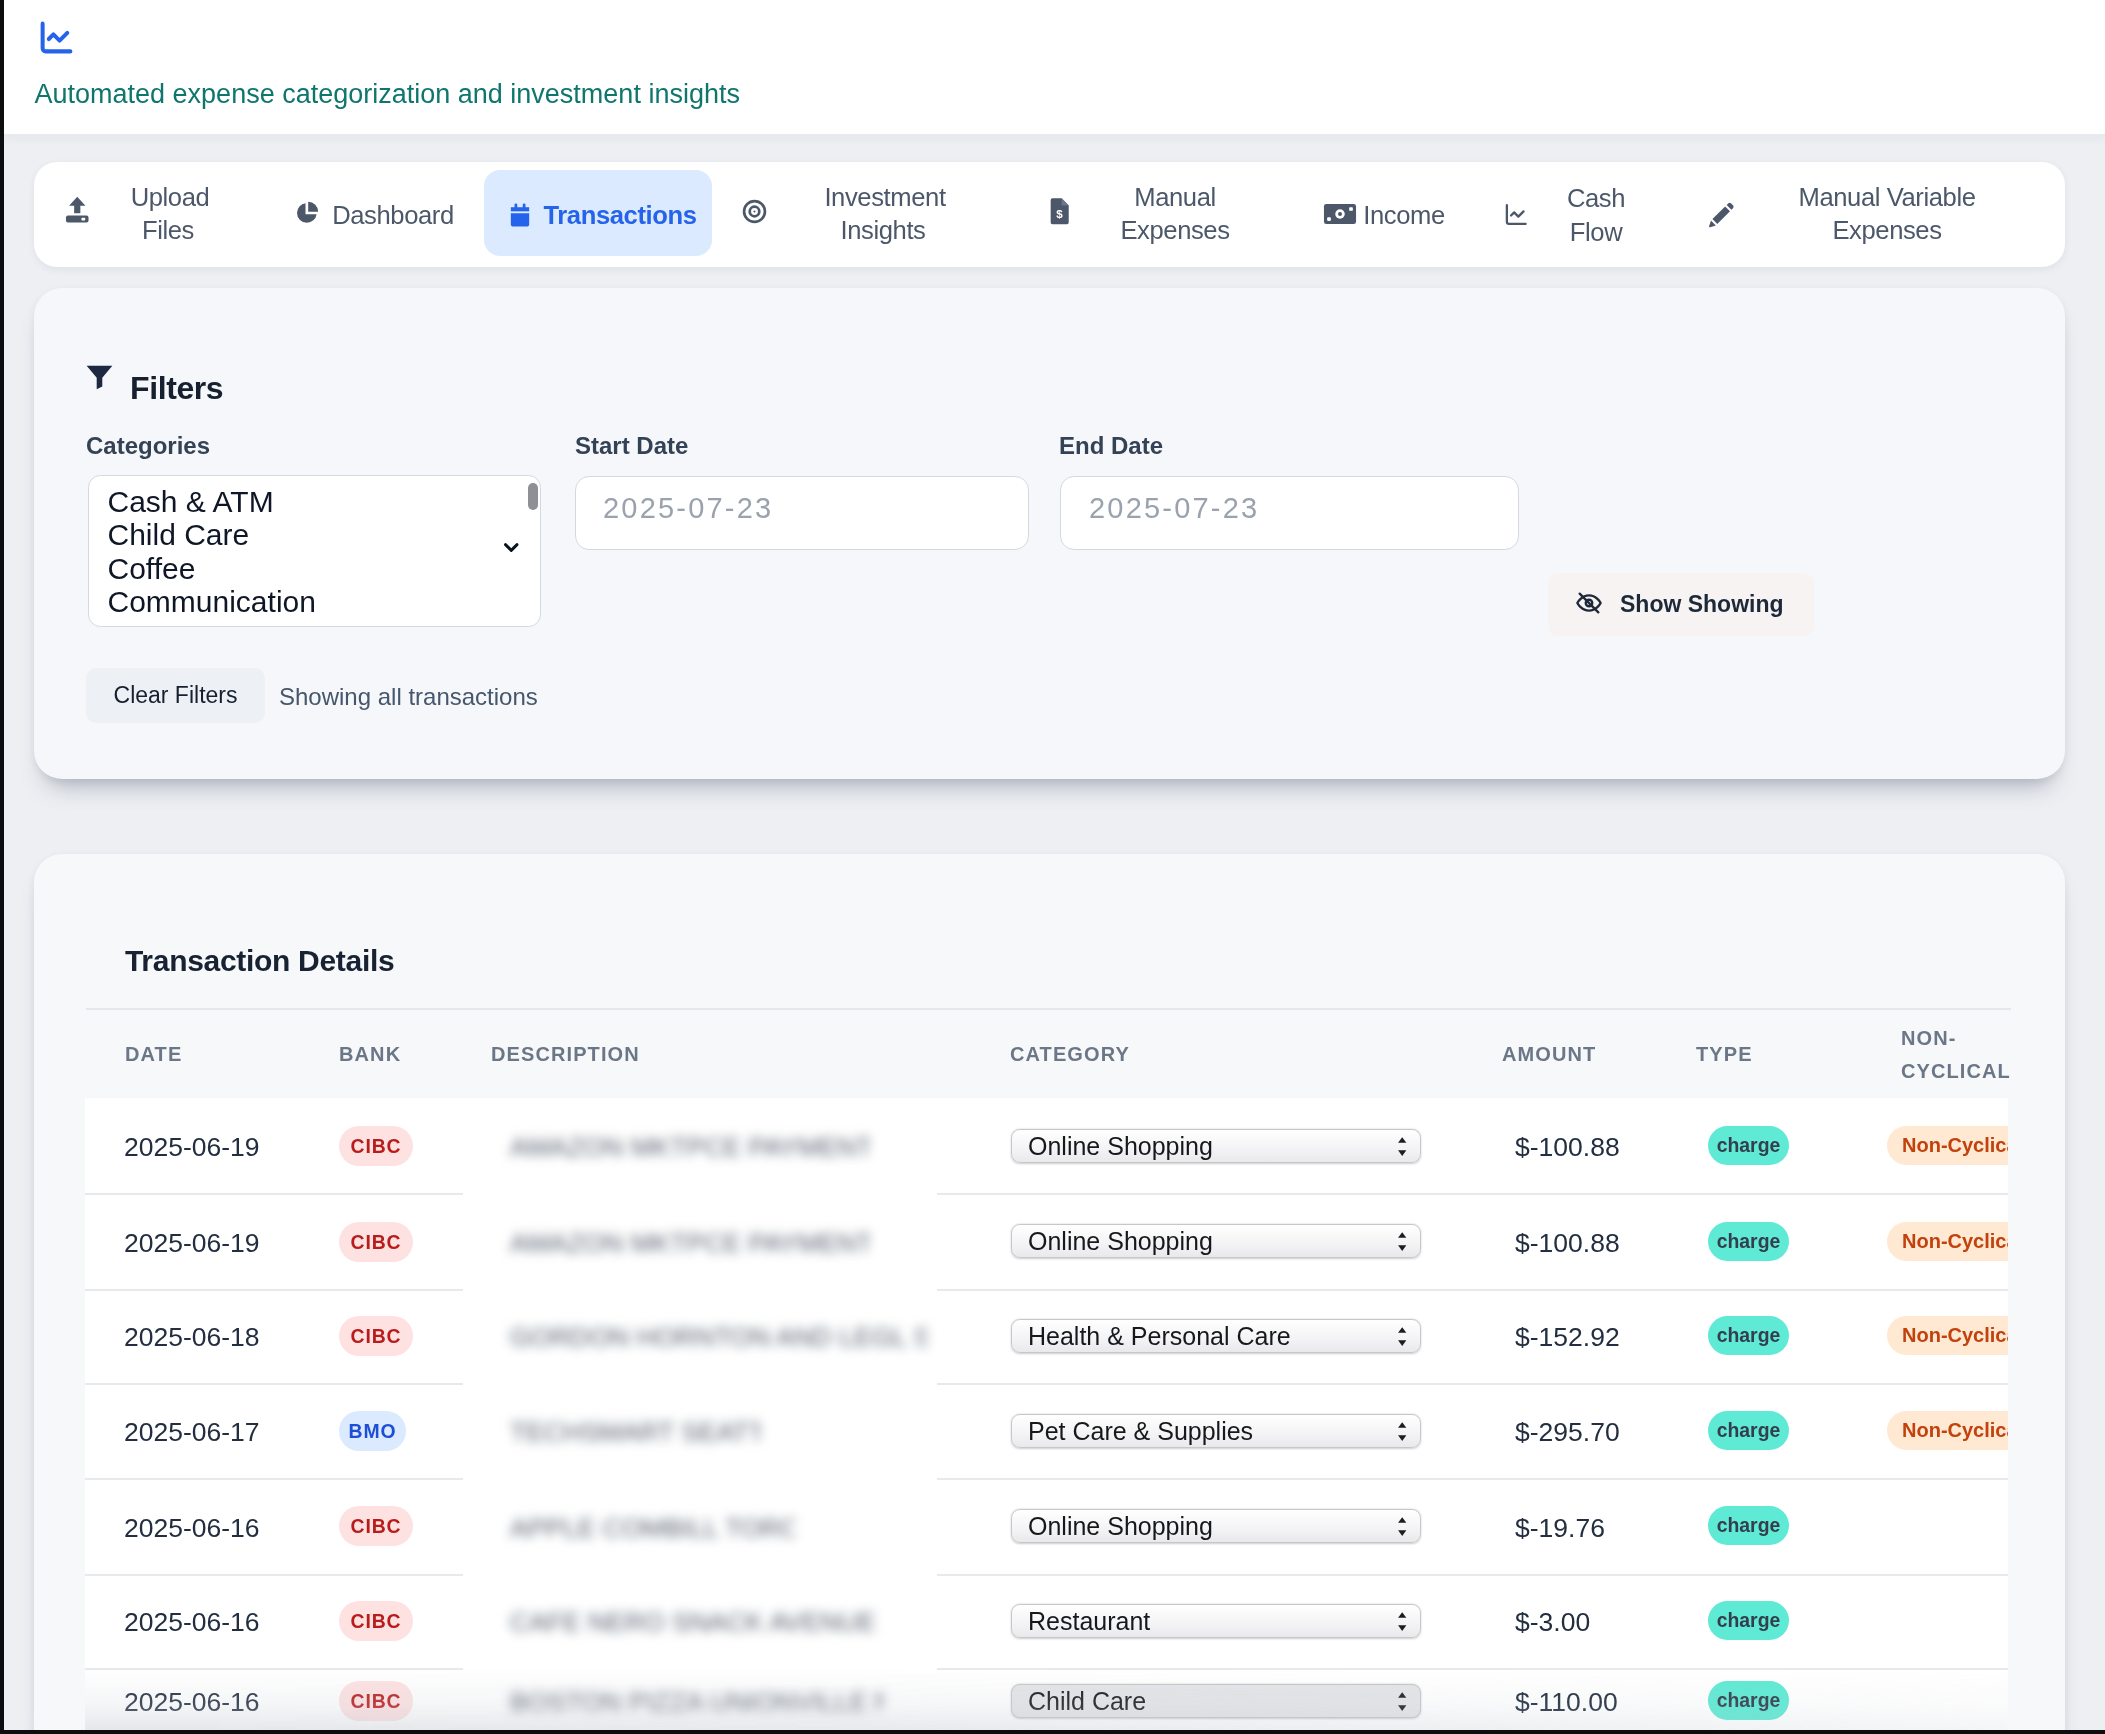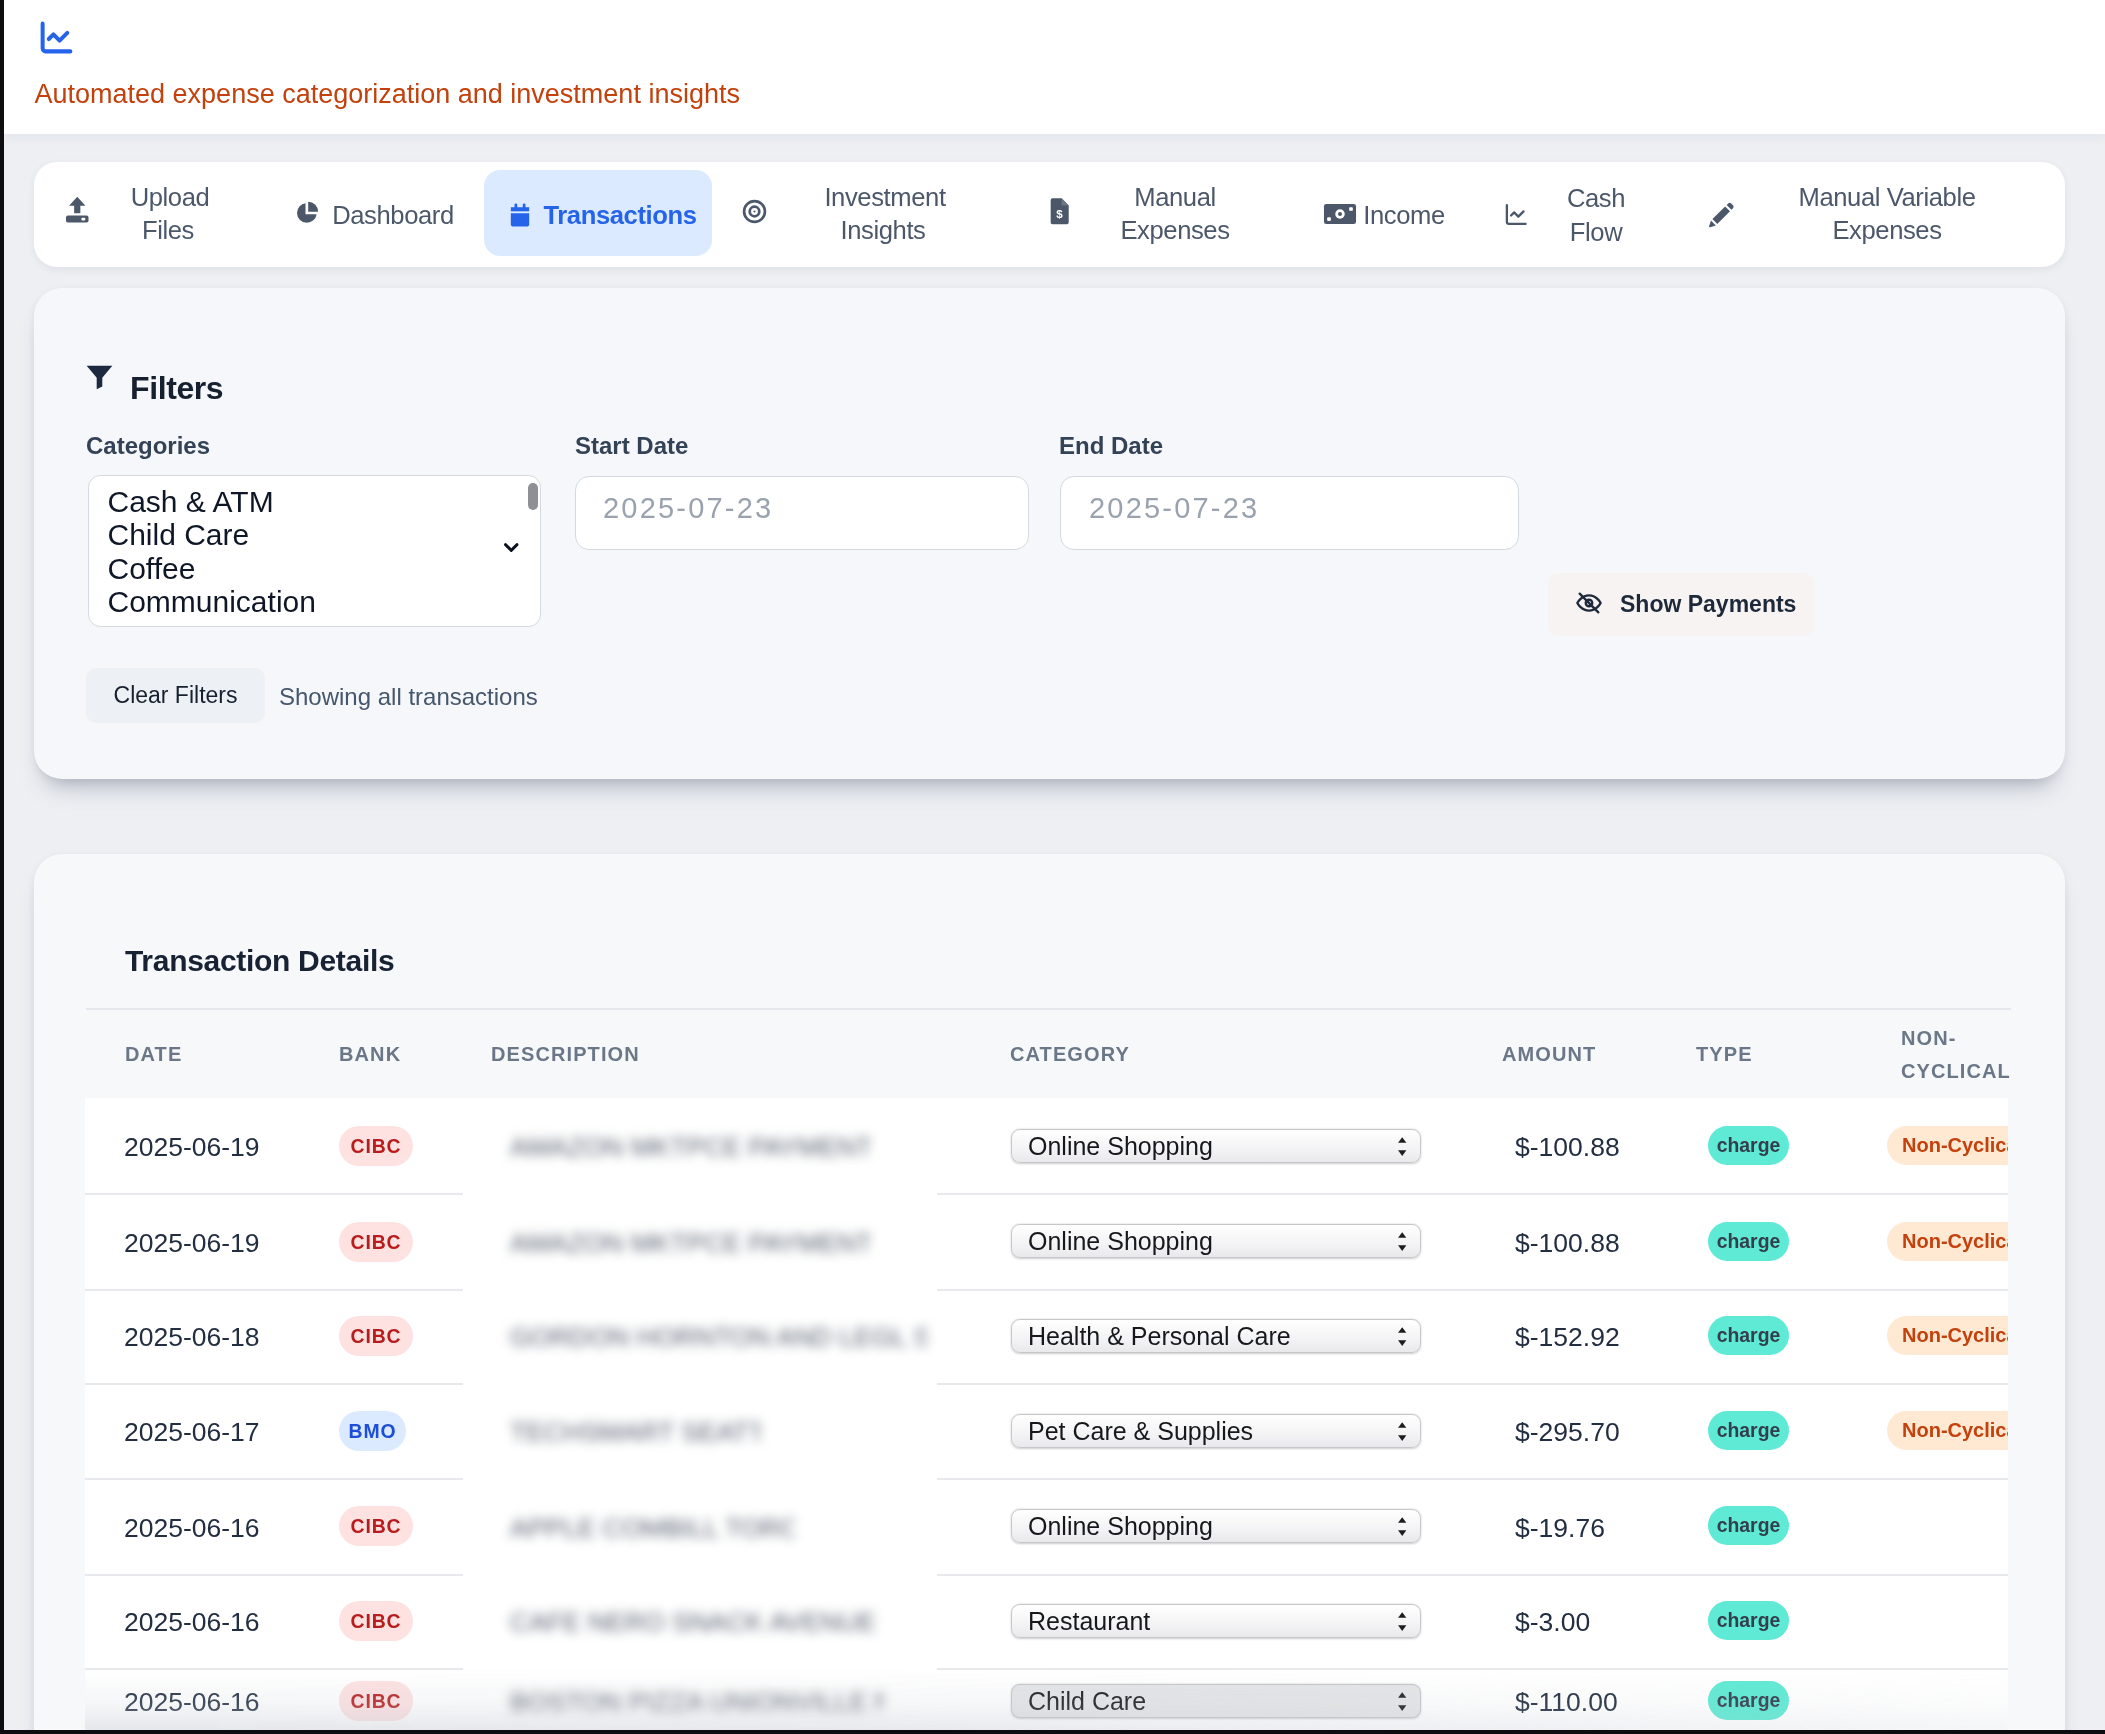--- a/index.html
+++ b/index.html
@@ -13,21 +13,21 @@
 .abs { position:absolute; }
 
 #edgeL { left:0; top:0; width:3.5px; height:1734px; background:#0d0d0f; z-index:50; }
 #edgeB { left:0; top:1730px; width:2106px; height:4.4px; background:#0d0d0f; z-index:50; }
 
 
 #header { left:3.5px; top:0; width:2102px; height:135px; background:#ffffff;
   border-bottom:1.8px solid #e8eaee; box-shadow:0 5.3px 8.8px rgba(30,40,60,.045); }
 #logo { left:33px; top:18.5px; }
 #title { left:88px; top:16px; font-size:42px; font-weight:bold; color:#101828; letter-spacing:-1.8px; }
-#subtitle { left:31px; top:79px; font-size:27px; color:#c2410c; }
+#subtitle { left:31px; top:79px; font-size:27px; color:#0f766e; }
 
 
 #nav { left:34px; top:162px; width:2031px; height:105px; background:#ffffff; border-radius:23px;
   box-shadow:0 2.6px 7px rgba(40,50,70,.07); }
 .navlab { position:absolute; transform:translate(-50%,-50%); font-size:25.6px; color:#4c586a; font-weight:500; letter-spacing:-0.4px; white-space:nowrap; }
 #activeTab { position:absolute; left:450px; top:8px; width:228px; height:86px; background:#dbeafe; border-radius:16px; }
 .navlab.act { color:#2563eb; font-weight:bold; }
 
 
 #fcard { left:34px; top:288px; width:2031px; height:491px; background:#f5f7fa; border-radius:28px;
@@ -169,21 +169,21 @@
   <div class="dinput" style="left:575px;width:454px"></div>
   <div class="dinput" style="left:1060px;width:459px"></div>
   <div class="dph" style="left:603px;top:492px">2025-07-23</div>
   <div class="dph" style="left:1089px;top:492px">2025-07-23</div>
   <div class="abs" id="showPay"></div>
   <svg class="abs" style="left:1574px;top:589px" width="30" height="28" viewBox="0 0 24 24" fill="none" stroke="#1e293b" stroke-width="2" stroke-linecap="round" stroke-linejoin="round">
     <path d="M2 12s3.5-6.5 10-6.5S22 12 22 12s-3.5 6.5-10 6.5S2 12 2 12z"></path>
     <circle cx="12" cy="12" r="2.8"></circle>
     <path d="M4 4 20 20"></path>
   </svg>
-  <div class="abs" id="showPayTxt">Show Payments</div>
+  <div class="abs" id="showPayTxt">Show Showing</div>
   <div class="abs" id="clearBtn">Clear Filters</div>
   <div class="abs" id="showingTxt">Showing all transactions</div>
 
 <div class="abs" id="tcard"></div>
 <div class="abs" id="tTitle">Transaction Details</div>
 <div class="abs" id="tDivider"></div>
 <div class="colh" style="left:125px;top:1038px">DATE</div>
 <div class="colh" style="left:339px;top:1038px">BANK</div>
 <div class="colh" style="left:491px;top:1038px">DESCRIPTION</div>
 <div class="colh" style="left:1010px;top:1038px">CATEGORY</div>

